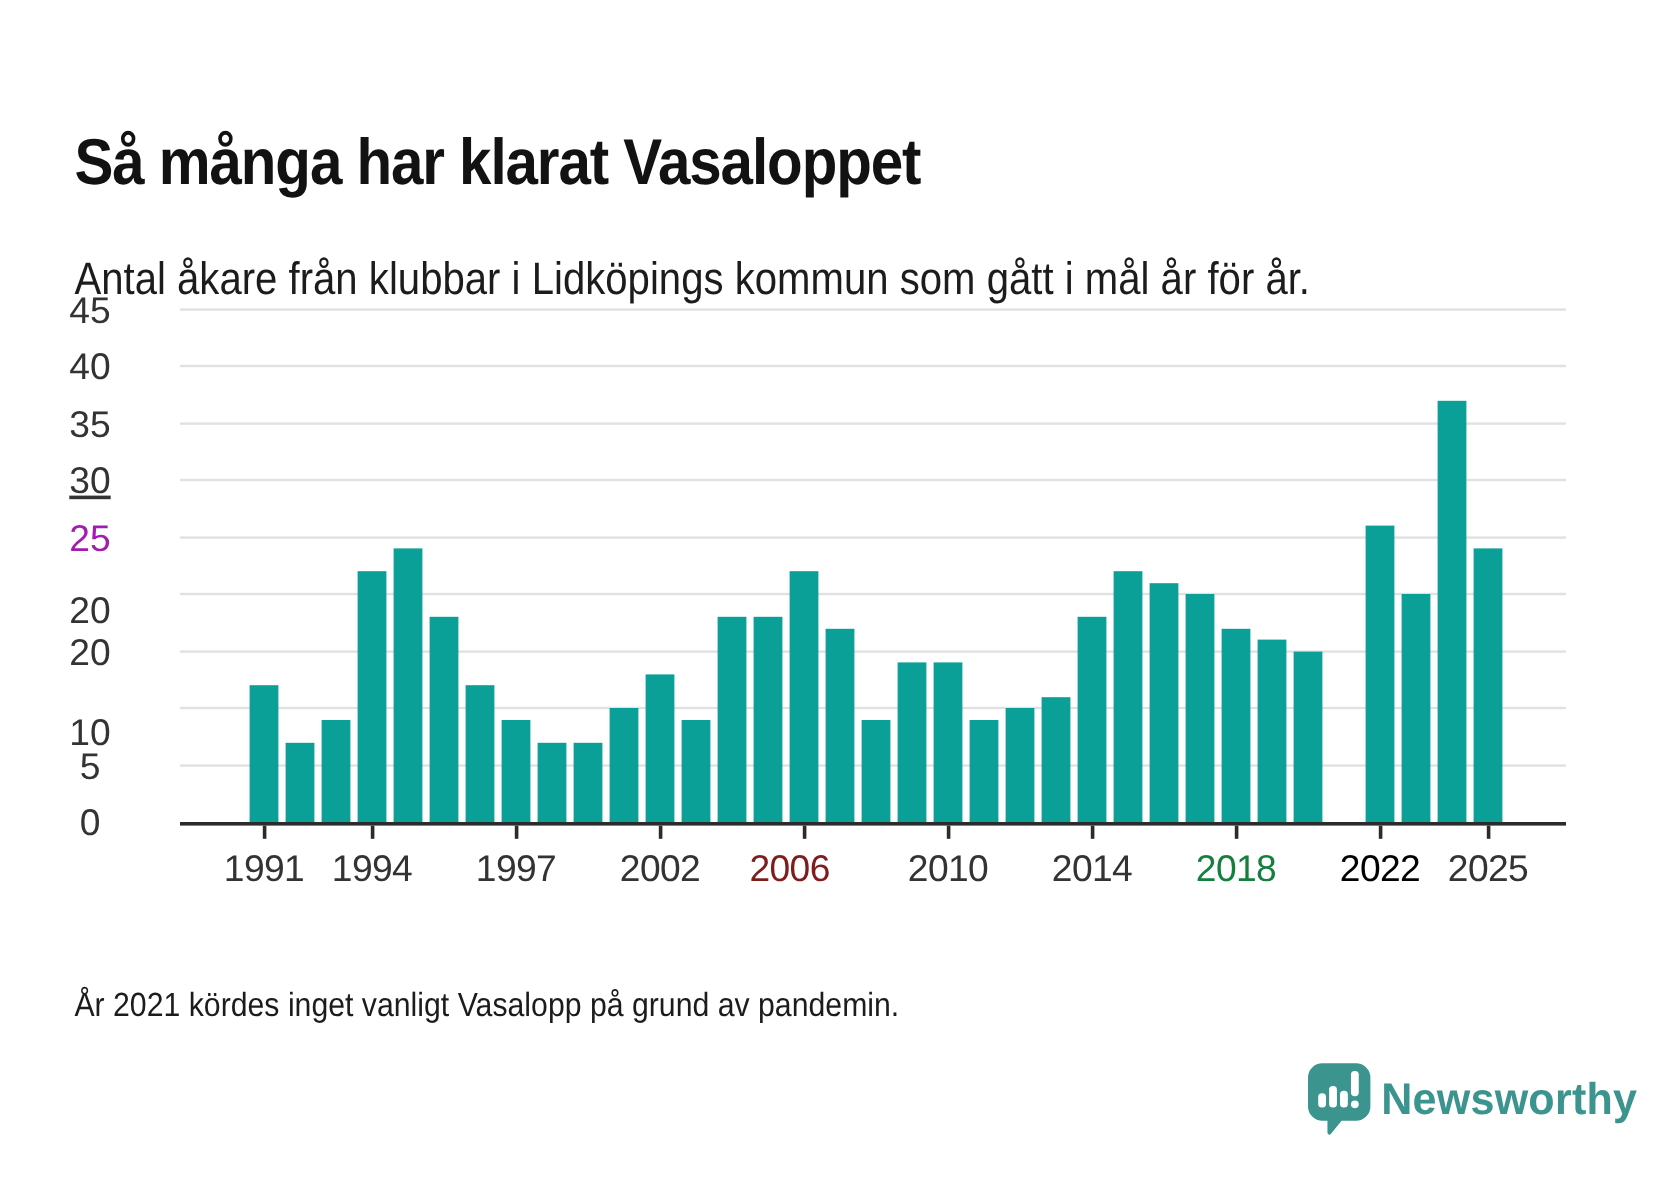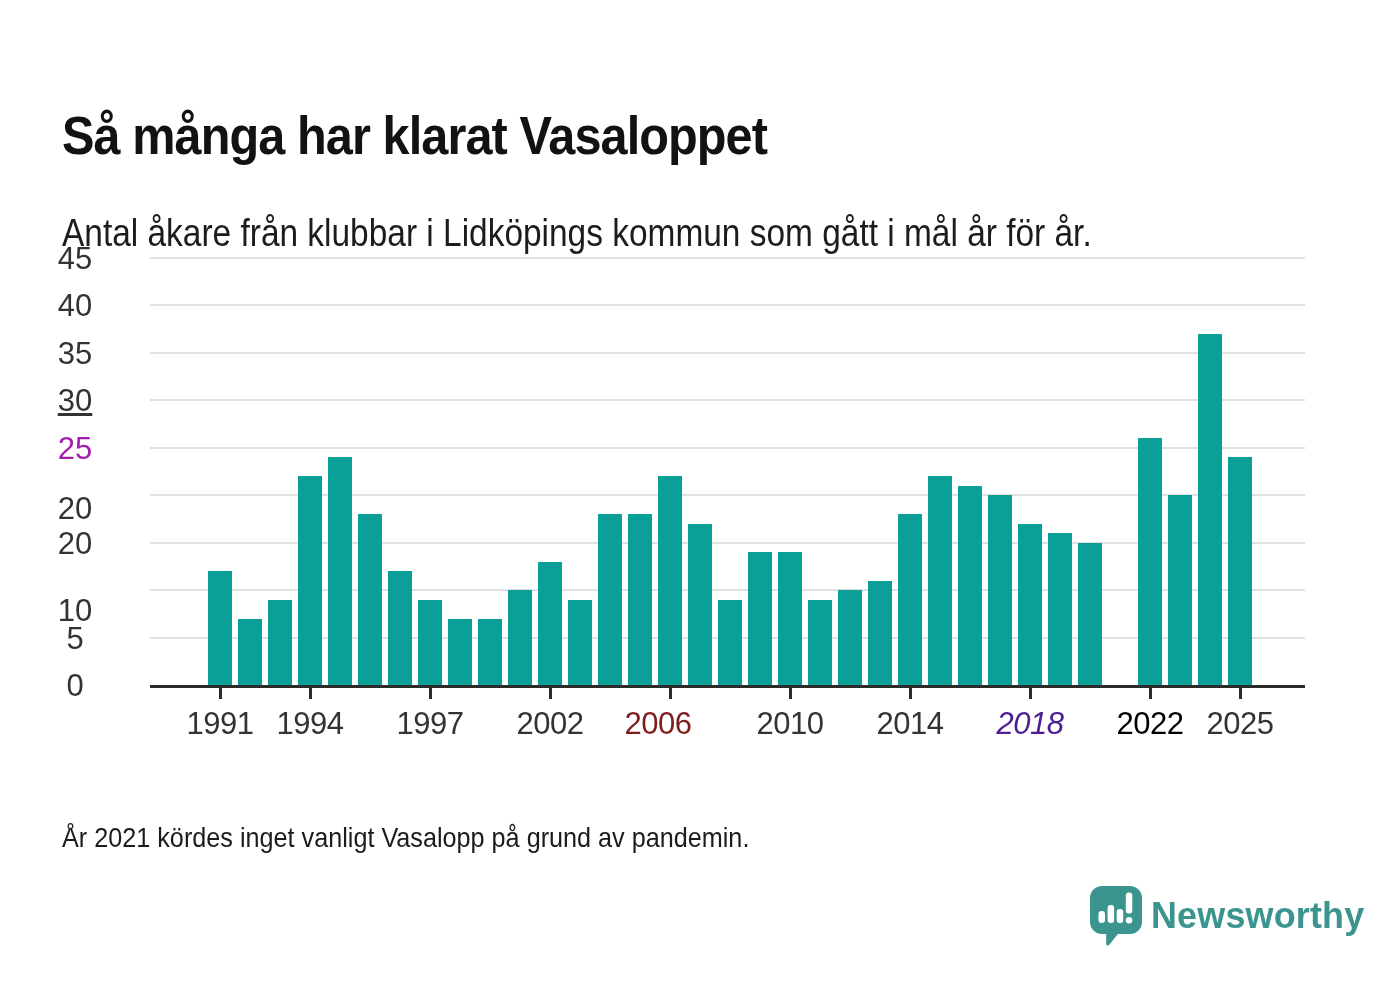--- a/index.html
+++ b/index.html
@@ -145,21 +145,21 @@
       <div class="x-label" style="left: 228px; color: rgb(51, 51, 51);">1997</div>
       <div class="x-tick" style="left: 398.5px; background: rgb(43, 43, 43);"></div>
       <div class="x-label" style="left: 348px; color: rgb(51, 51, 51);">2002</div>
       <div class="x-tick" style="left: 518.5px; background: rgb(43, 43, 43);"></div>
       <div class="x-label" style="left: 456px; color: #7f1d1d;">2006</div>
       <div class="x-tick" style="left: 638.5px; background: rgb(43, 43, 43);"></div>
       <div class="x-label" style="left: 588px; color: rgb(51, 51, 51);">2010</div>
       <div class="x-tick" style="left: 758.5px; background: rgb(43, 43, 43);"></div>
       <div class="x-label" style="left: 708px; color: rgb(51, 51, 51);">2014</div>
       <div class="x-tick" style="left: 878.5px; background: rgb(43, 43, 43);"></div>
-      <div class="x-label" style="left: 828px; color: #4c1d95; font-style: italic;">2018</div>
+      <div class="x-label" style="left: 828px; color: #15803d;">2018</div>
       <div class="x-tick" style="left: 998.5px; background: rgb(43, 43, 43);"></div>
       <div class="x-label" style="left: 948px; color: #000000;">2022</div>
       <div class="x-tick" style="left: 1088.5px; background: rgb(43, 43, 43);"></div>
       <div class="x-label" style="left: 1038px; color: rgb(51, 51, 51);">2025</div>
     </div>
 
   <p class="footnote">År 2021 kördes inget vanligt Vasalopp på grund av pandemin.</p>
 
   <div class="branding">
     <svg class="brand-icon" viewBox="0 0 56 64" aria-hidden="true">

